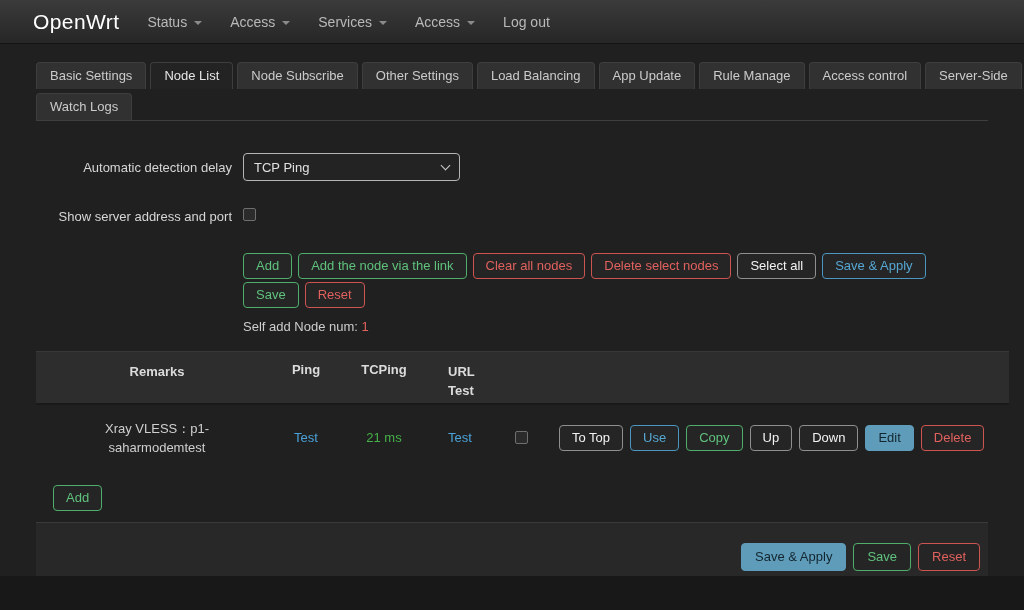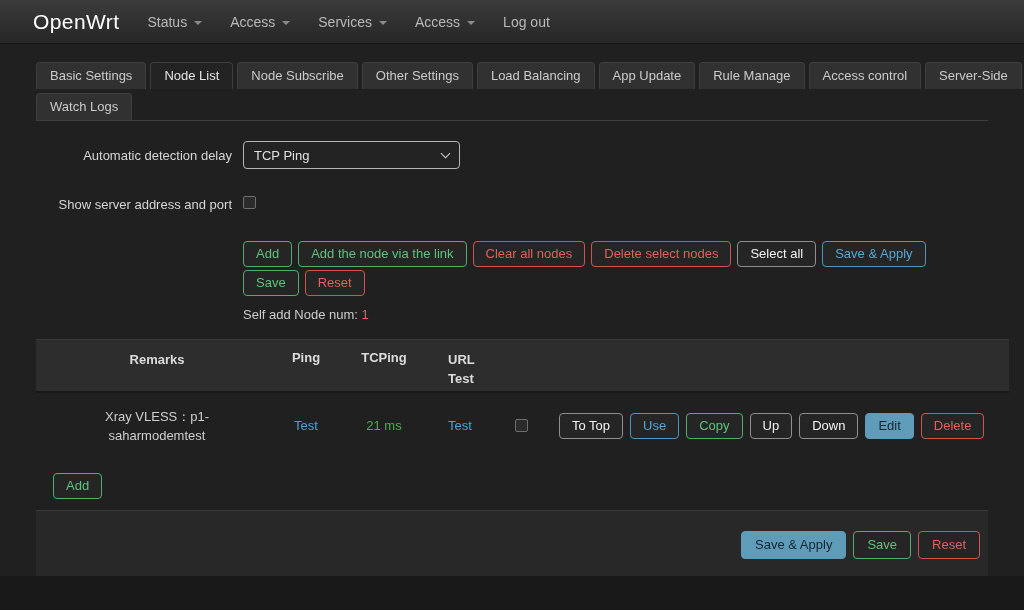--- a/index.html
+++ b/index.html
@@ -58,21 +58,21 @@
     color:#cbcbcb;
     font-size:13px;
     padding:5px 13px;
     line-height:16px;
     cursor:pointer;
     white-space:nowrap;
   }
   .tab.active { background:#232323; color:#e5e5e5; }
   
   .form-row { display:flex; align-items:center; }
-  .form-row.first { margin-top:20px; }
+  .form-row.first { margin-top:32px; }
   .form-row.second { margin-top:26px; }
   .form-label {
     width:196px;
     text-align:right;
     font-size:13px;
     color:#d6d6d6;
   }
   .form-control { margin-left:11px; }
   .select {
     width:217px; height:28px;

